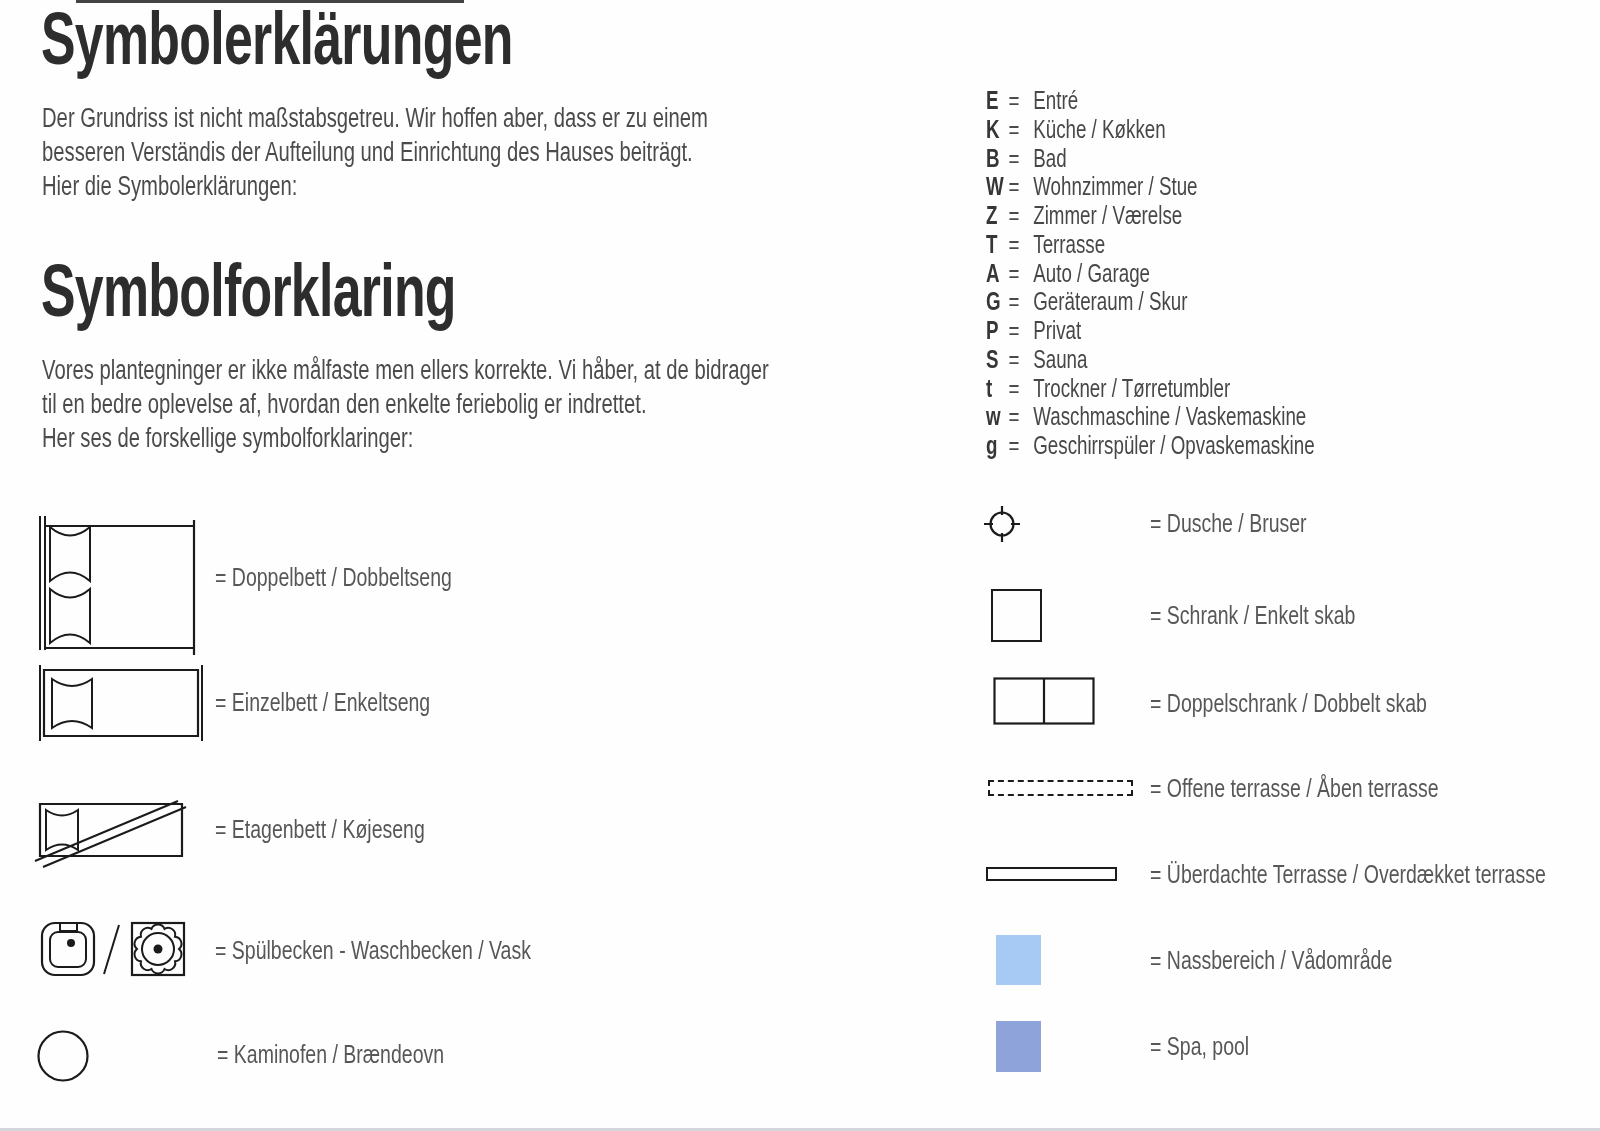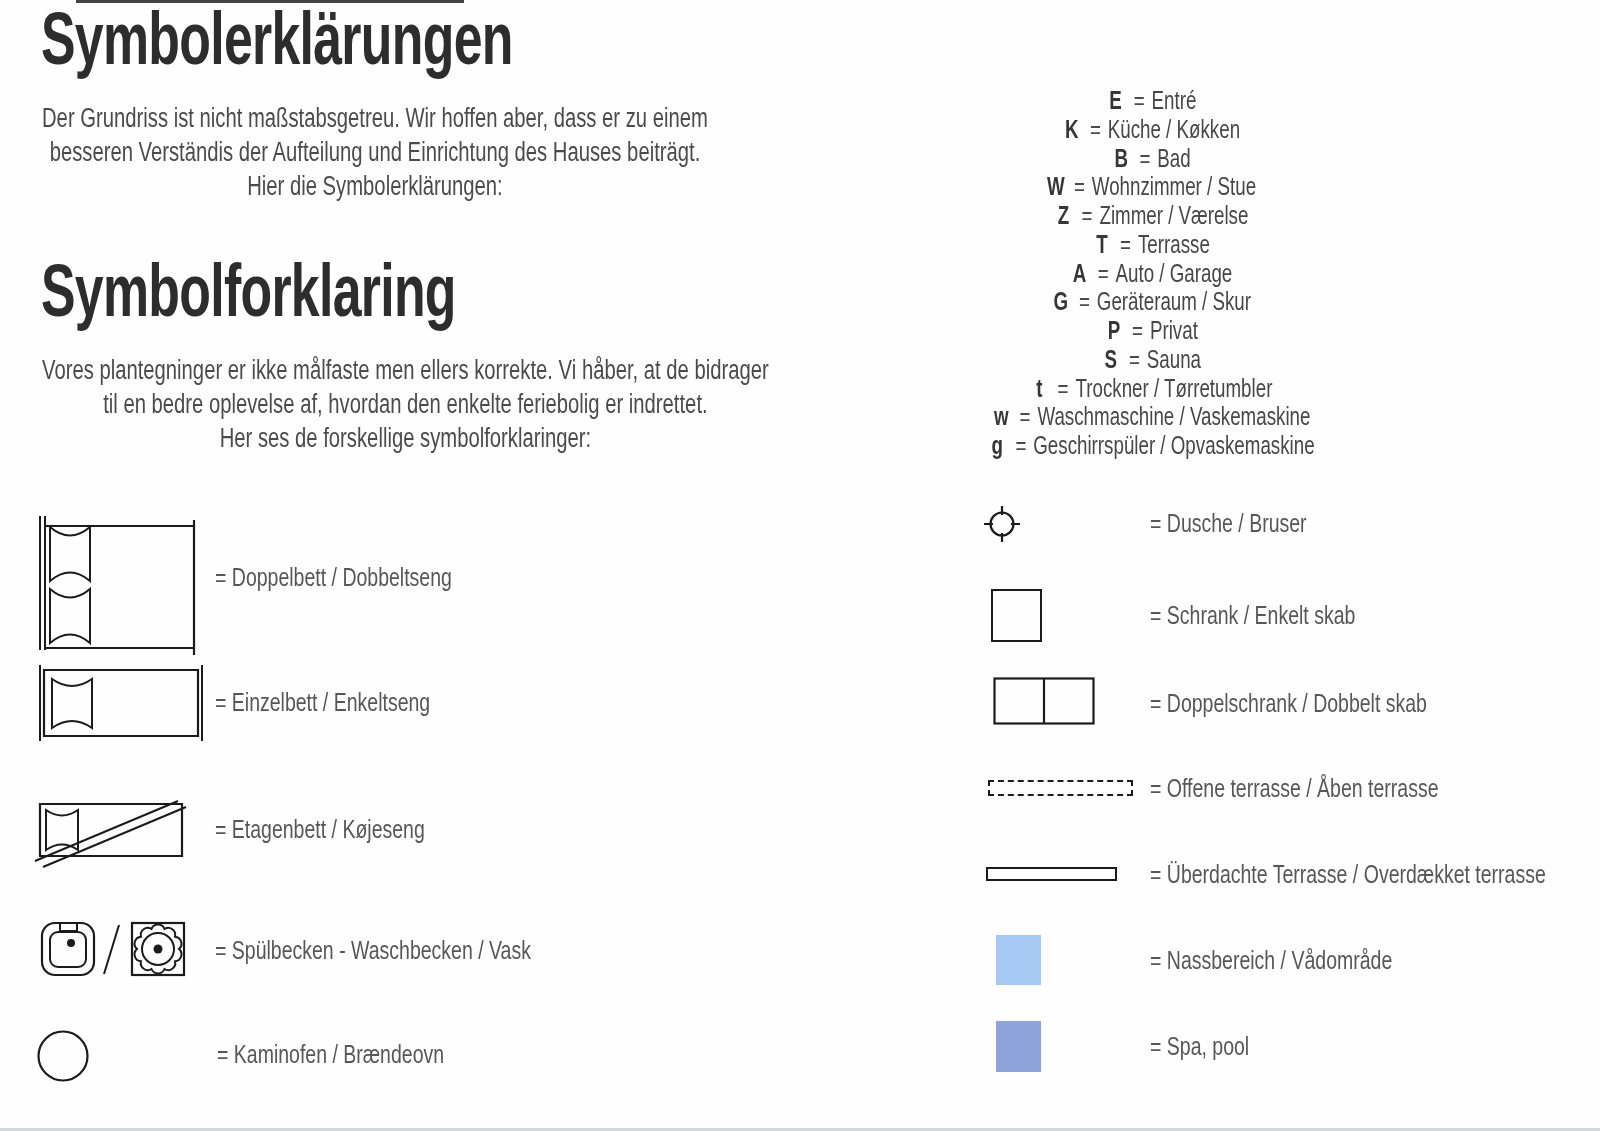--- a/index.html
+++ b/index.html
@@ -1,20 +1,20 @@
 <!DOCTYPE html>
 <html><head>
 <meta charset="utf-8">
 <style>
   * { margin:0; padding:0; box-sizing:border-box; }
   html,body { background:#ffffff; }
   body { font-family:"Liberation Sans", sans-serif; }
   #page {
     position:relative; width:1600px; height:1131px;
-    background:#fefefe; overflow:hidden;text-align:center;
+    background:#fefefe; overflow:hidden;
   }
   .abs { position:absolute; }
   .sq  { transform:scaleX(0.75); transform-origin:0 0; }
   .ttl {
     font-size:74px; line-height:74px; letter-spacing:-1px; color:#2d2d2d;
     white-space:nowrap; transform:scaleX(0.70); transform-origin:0 0;
   }
   .para { font-size:27px; line-height:34px; color:#4b4b4b; }
   .para div { white-space:nowrap; height:34px; }
   .lbl  { font-size:26px; line-height:30px; color:#575757; white-space:nowrap; }

